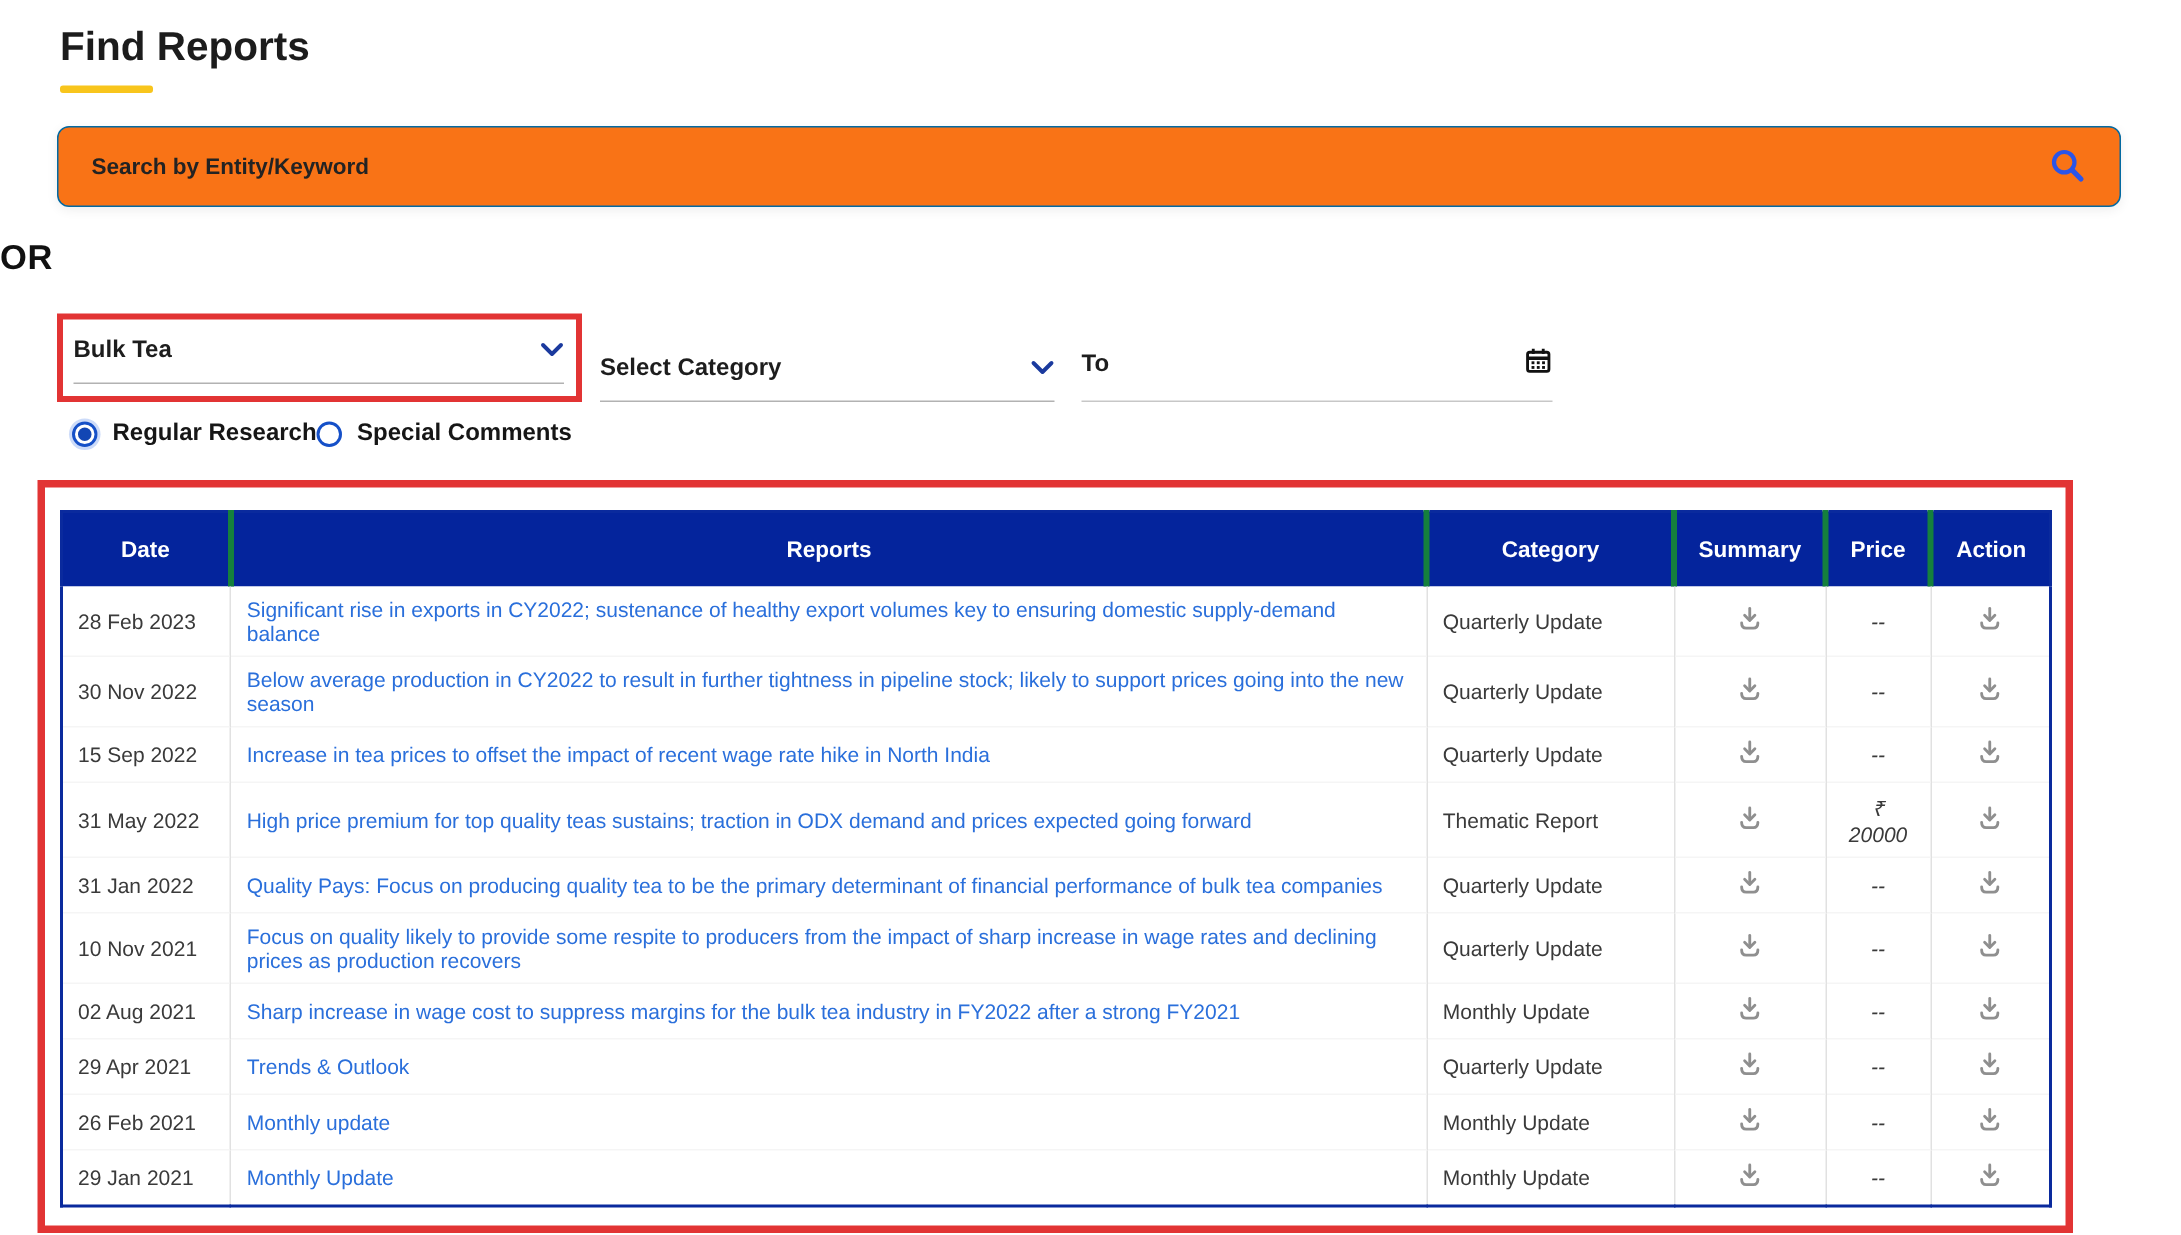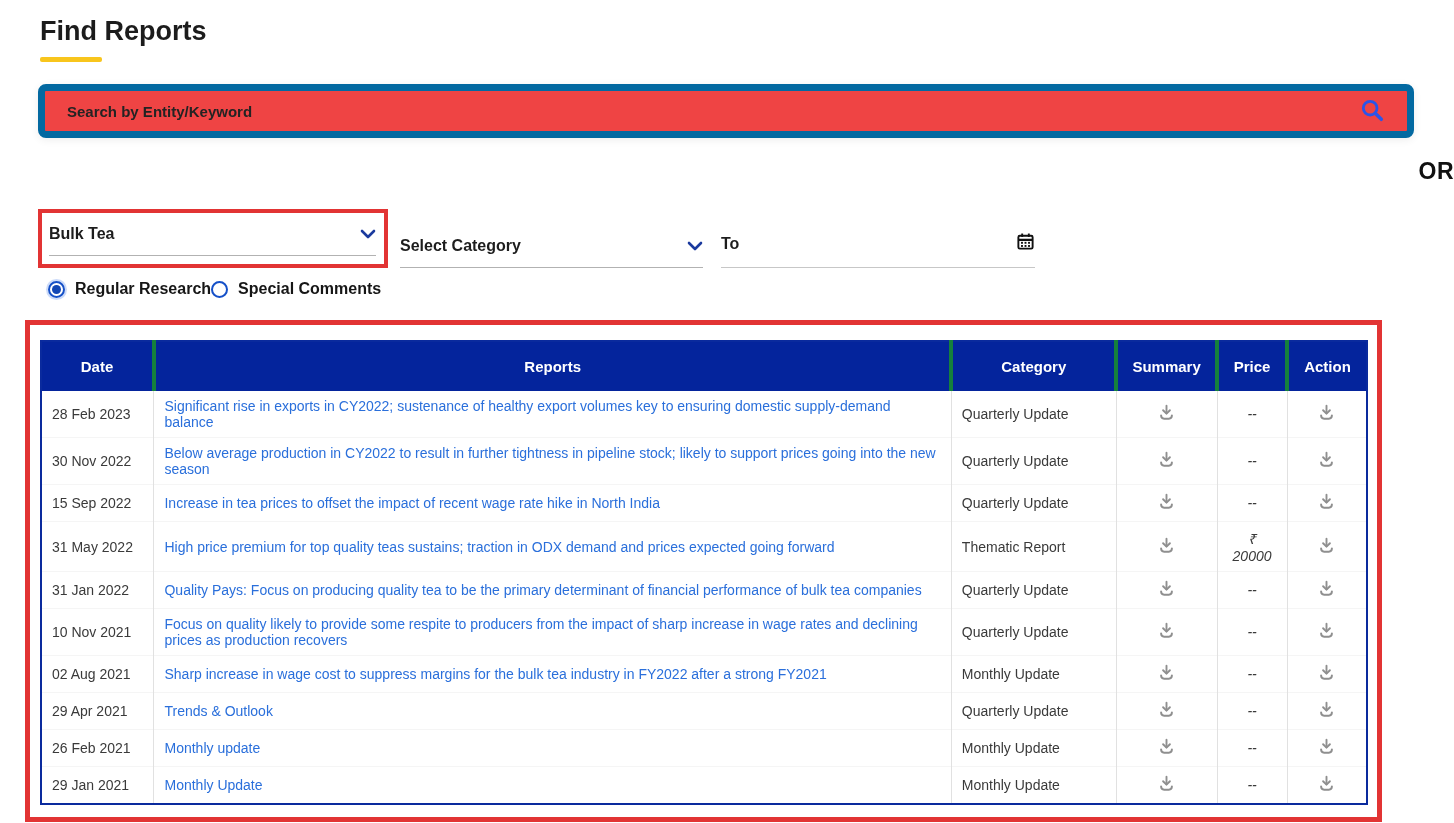--- a/index.html
+++ b/index.html
@@ -4,30 +4,30 @@
 <style>
   * { box-sizing: border-box; margin: 0; padding: 0; }
   html, body { width: 1454px; height: 823px; background: #ffffff;
     font-family: "Liberation Sans", sans-serif; overflow: hidden; }
 
   
   .page-title { margin: 16px 0 0 40px; font-size: 27px; font-weight: 700; color: #1c1c1c; }
   .title-underline { margin: 10px 0 0 40px; width: 62px; height: 5px; background: #f8c51c; border-radius: 2px; }
 
   
-  .search-bar { margin: 22px 40px 0 38px; height: 54px; background: #ef4444;
-    border: 7px solid #0369a1; border-radius: 8px; box-shadow: 0 2px 8px rgba(0,0,0,.07);
+  .search-bar { margin: 22px 40px 0 38px; height: 54px; background: #f97316;
+    border: 1px solid #0369a1; border-radius: 8px; box-shadow: 0 2px 8px rgba(0,0,0,.07);
     display: flex; align-items: center; padding: 0 22px; }
   .search-input { flex: 1; border: none; outline: none; font-size: 15px; font-weight: 700;
     color: #222; font-family: "Liberation Sans", sans-serif; background: transparent; }
   .search-input::placeholder { color: #232323; font-weight: 700; opacity: 1; }
   .search-icon-btn { background: none; border: none; cursor: pointer; display: flex; align-items: center; }
 
   
-  .or-label { margin-top: 20px; text-align: right; font-size: 23px; font-weight: 800; color: #111; letter-spacing: .5px; }
+  .or-label { margin-top: 20px; text-align: left; font-size: 23px; font-weight: 800; color: #111; letter-spacing: .5px; }
 
   
   .filters { display: flex; align-items: flex-end; margin: 24px 40px 0 38px; }
   .field { display: flex; justify-content: space-between; align-items: center;
     border-bottom: 1px solid #b2b2b2; padding-bottom: 12px; font-size: 16px; }
   .field .field-text { font-weight: 700; color: #1d1d1d; }
   .annotation-entity { border: 4px solid #e23434; padding: 12px 8px 8px 7px; width: 350px; }
   .annotation-entity .field { width: 100%; text-align: center; }
   .field.category { width: 303px; margin-left: 12px; }
   .field.from { width: 313px; margin-left: 22px; border-bottom-color: #c7c7c7; }

